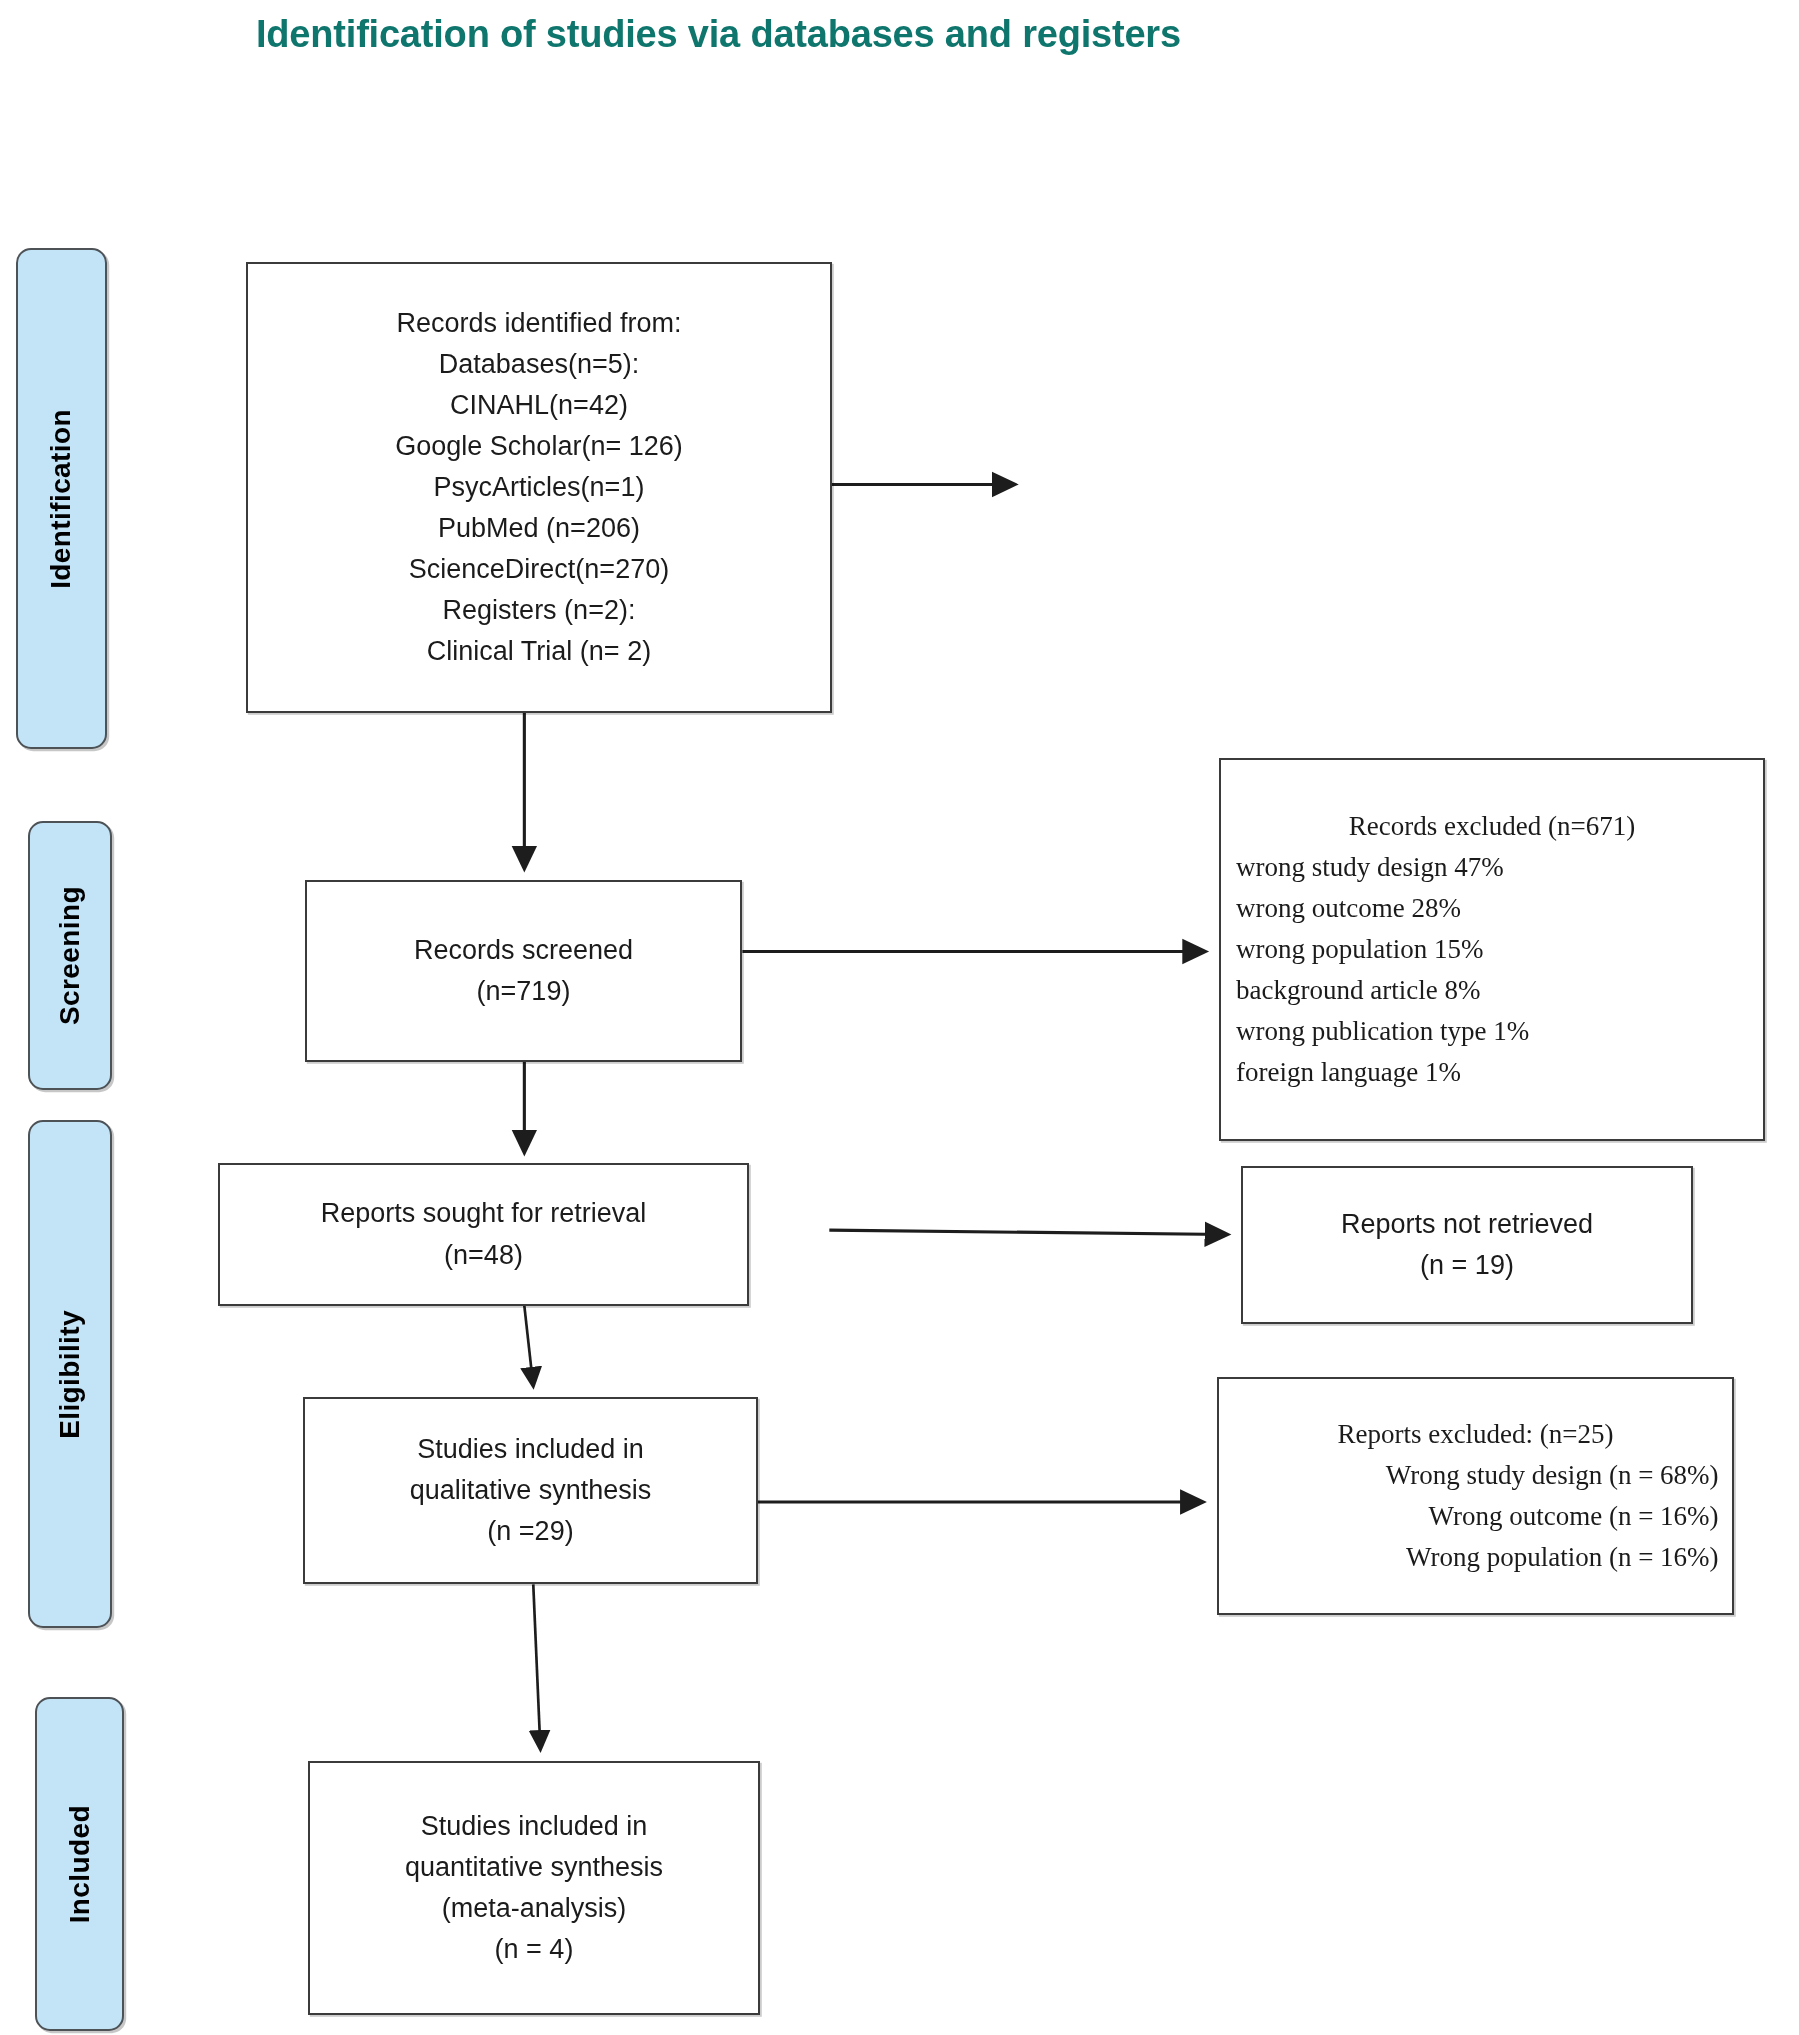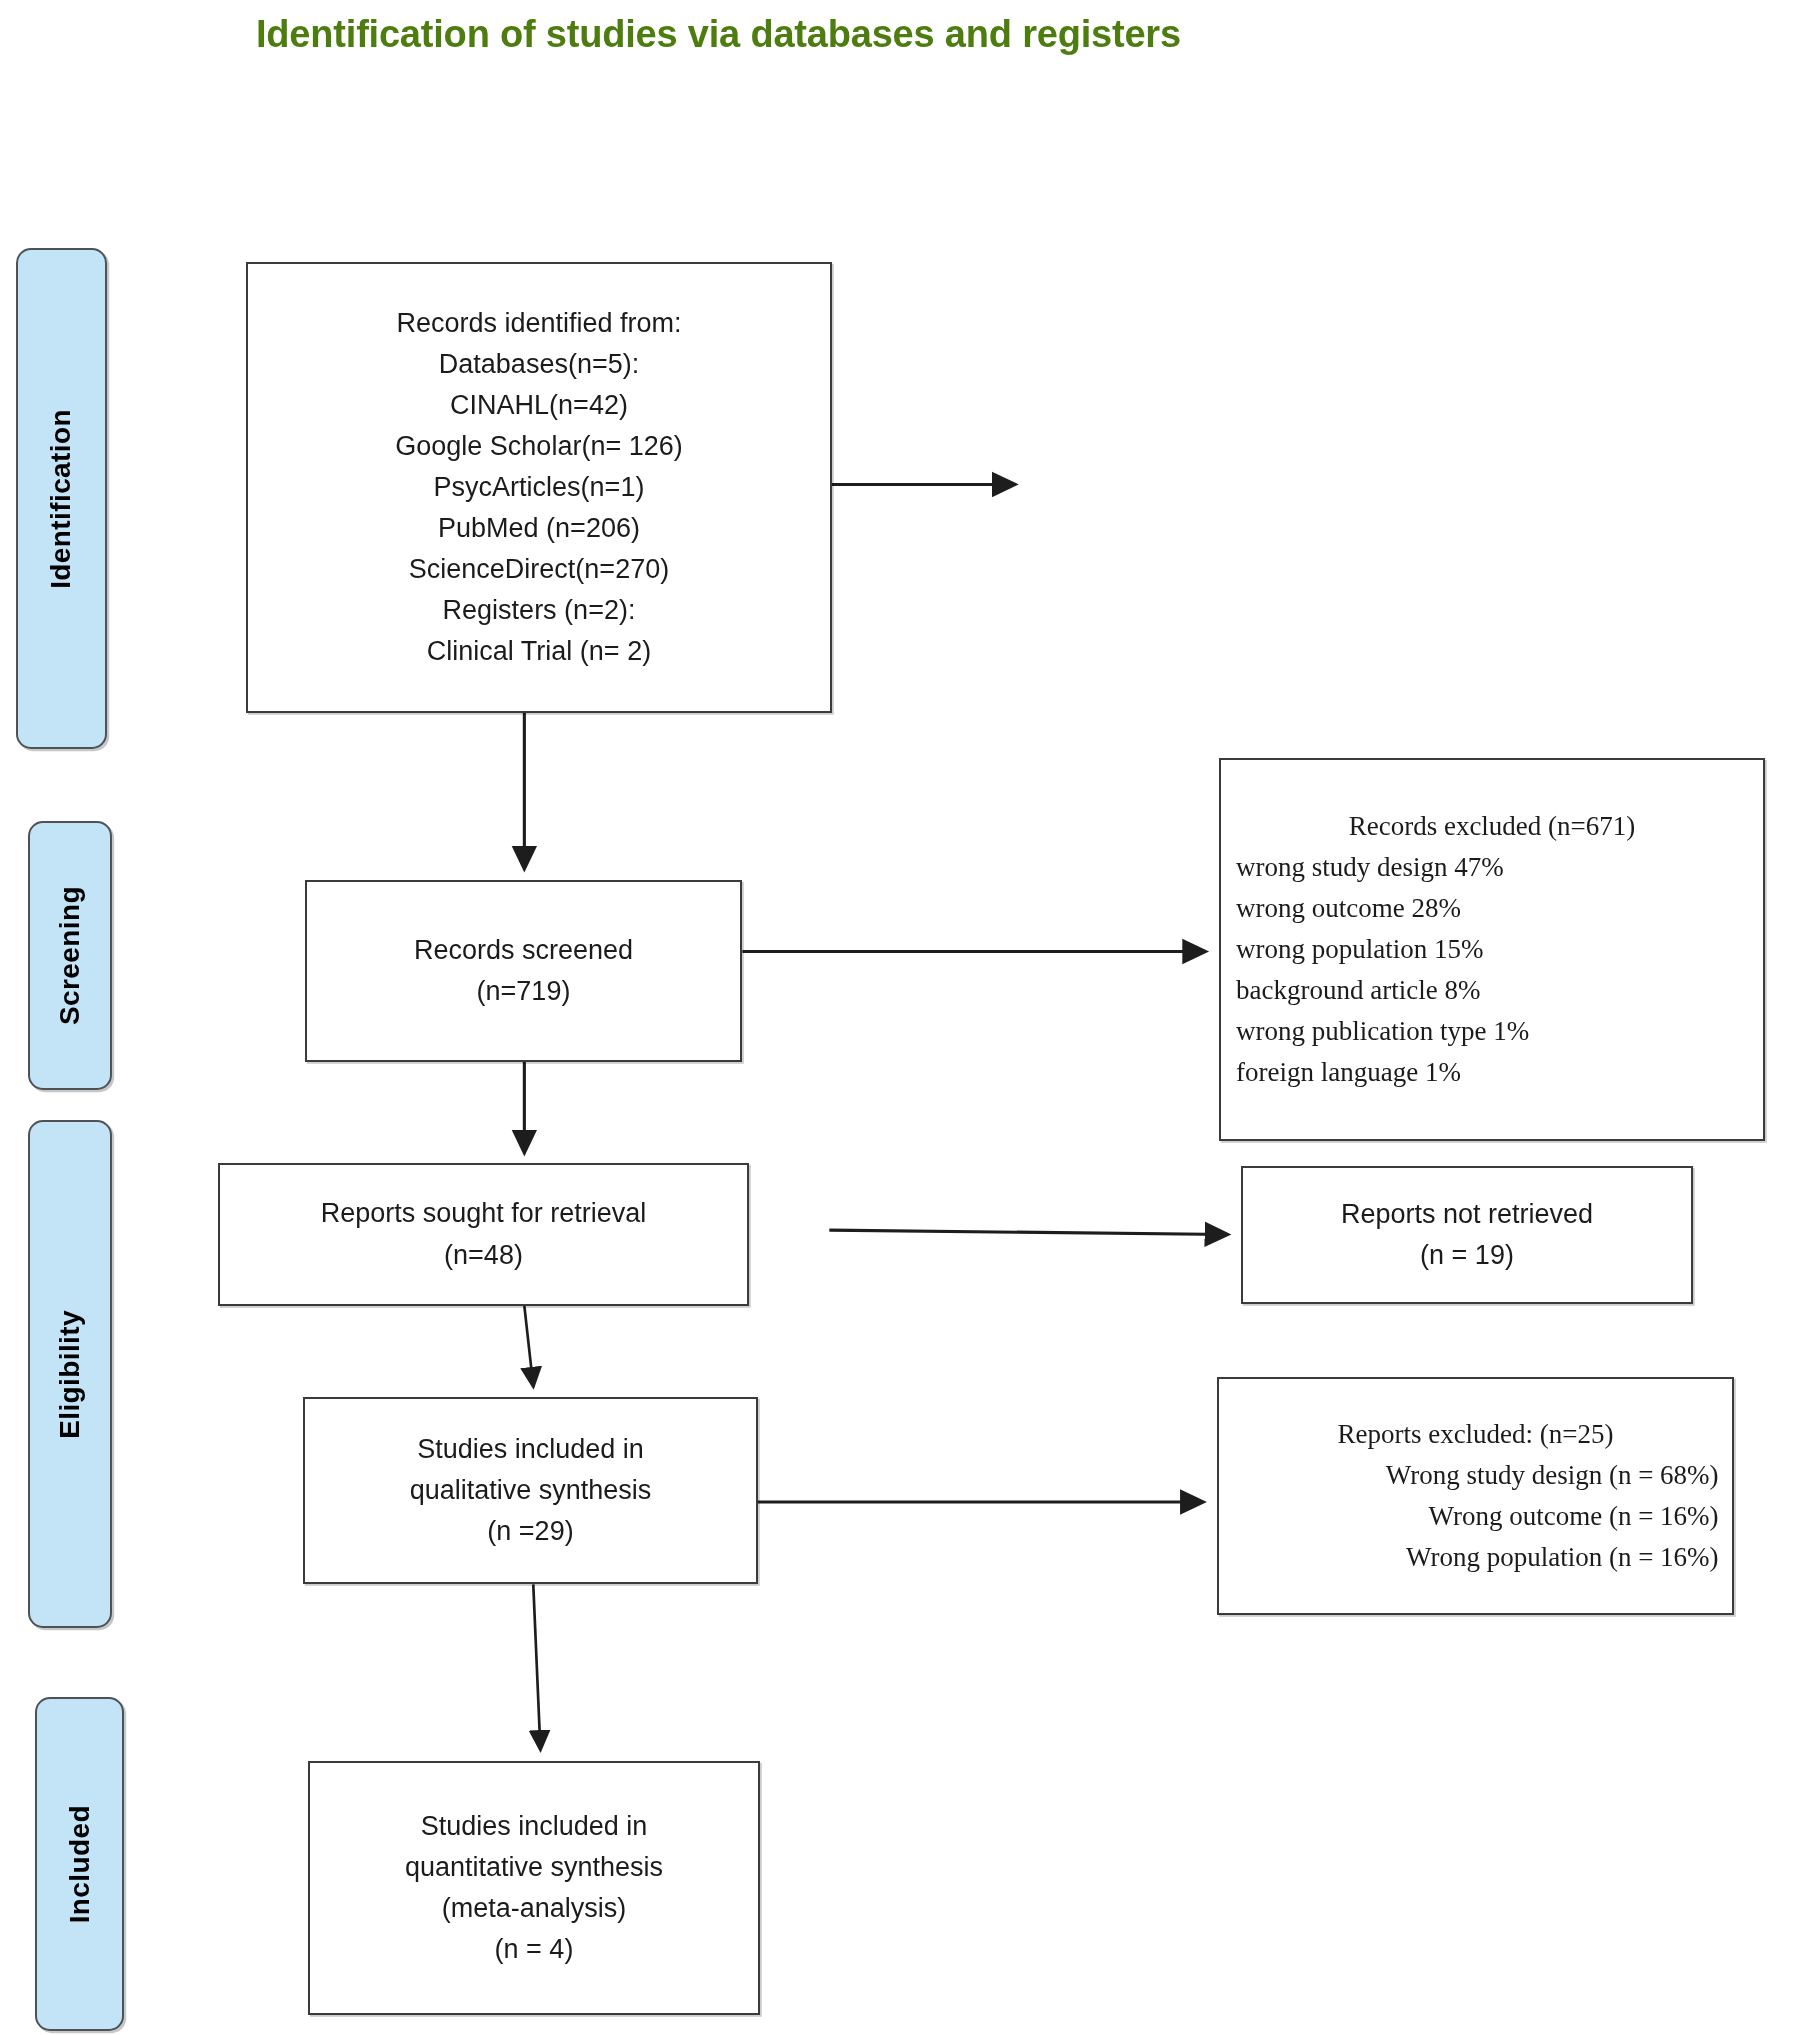--- a/index.html
+++ b/index.html
@@ -3,21 +3,21 @@
 <meta charset="utf-8">
 <style>
   html,body{margin:0;padding:0;background:#ffffff;}
   body{width:1800px;height:2035px;position:relative;
        font-family:"Liberation Sans", sans-serif;color:#1a1a1a;
        -webkit-font-smoothing:antialiased;}
 
   #stage{position:absolute;inset:0;width:1800px;height:2035px;overflow:hidden;}
 
   .title-block{position:absolute;left:256px;top:13.4px;width:1337px;}
-  .title-main{font-size:38px;font-weight:bold;letter-spacing:-0.2px;line-height:1.12;color:#4d7c0f;}
+  .title-main{font-size:38px;font-weight:bold;letter-spacing:-0.2px;line-height:1.12;color:#0f766e;}
   .title-sub{font-size:33px;font-weight:bold;letter-spacing:-0.2px;line-height:1.18;color:#000;margin-top:3.6px;}
 
   
   .pill{position:absolute;background:#c3e4f7;border:2.7px solid #4d5257;border-radius:15px;
         box-shadow:2.2px 2.2px 0 rgba(0,0,0,.22);
         display:flex;align-items:center;justify-content:center;}
   .pill span{display:block;writing-mode:vertical-rl;transform:rotate(180deg);
              font-size:28px;font-weight:bold;letter-spacing:0.4px;color:#000;white-space:nowrap;}
 
   
@@ -108,21 +108,21 @@
     <div class="ln">background article 8%</div>
     <div class="ln">wrong publication type  1%</div>
     <div class="ln">foreign language 1%</div>
   </div>
 
   <div class="fbox" style="left:218px;top:1163px;width:531px;height:143px;">
     <div class="ln">Reports sought for retrieval</div>
     <div class="ln">(n=48)</div>
   </div>
 
-  <div class="fbox" style="left:1241px;top:1166px;width:452px;height:138px;">
+  <div class="fbox" style="left:1241px;top:1166px;width:452px;height:158px;">
     <div class="ln">Reports not retrieved</div>
     <div class="ln">(n = 19)</div>
   </div>
 
   <div class="fbox" style="left:303px;top:1397px;width:455px;height:187px;">
     <div class="ln">Studies included in</div>
     <div class="ln">qualitative synthesis</div>
     <div class="ln">(n =29)</div>
   </div>
 

